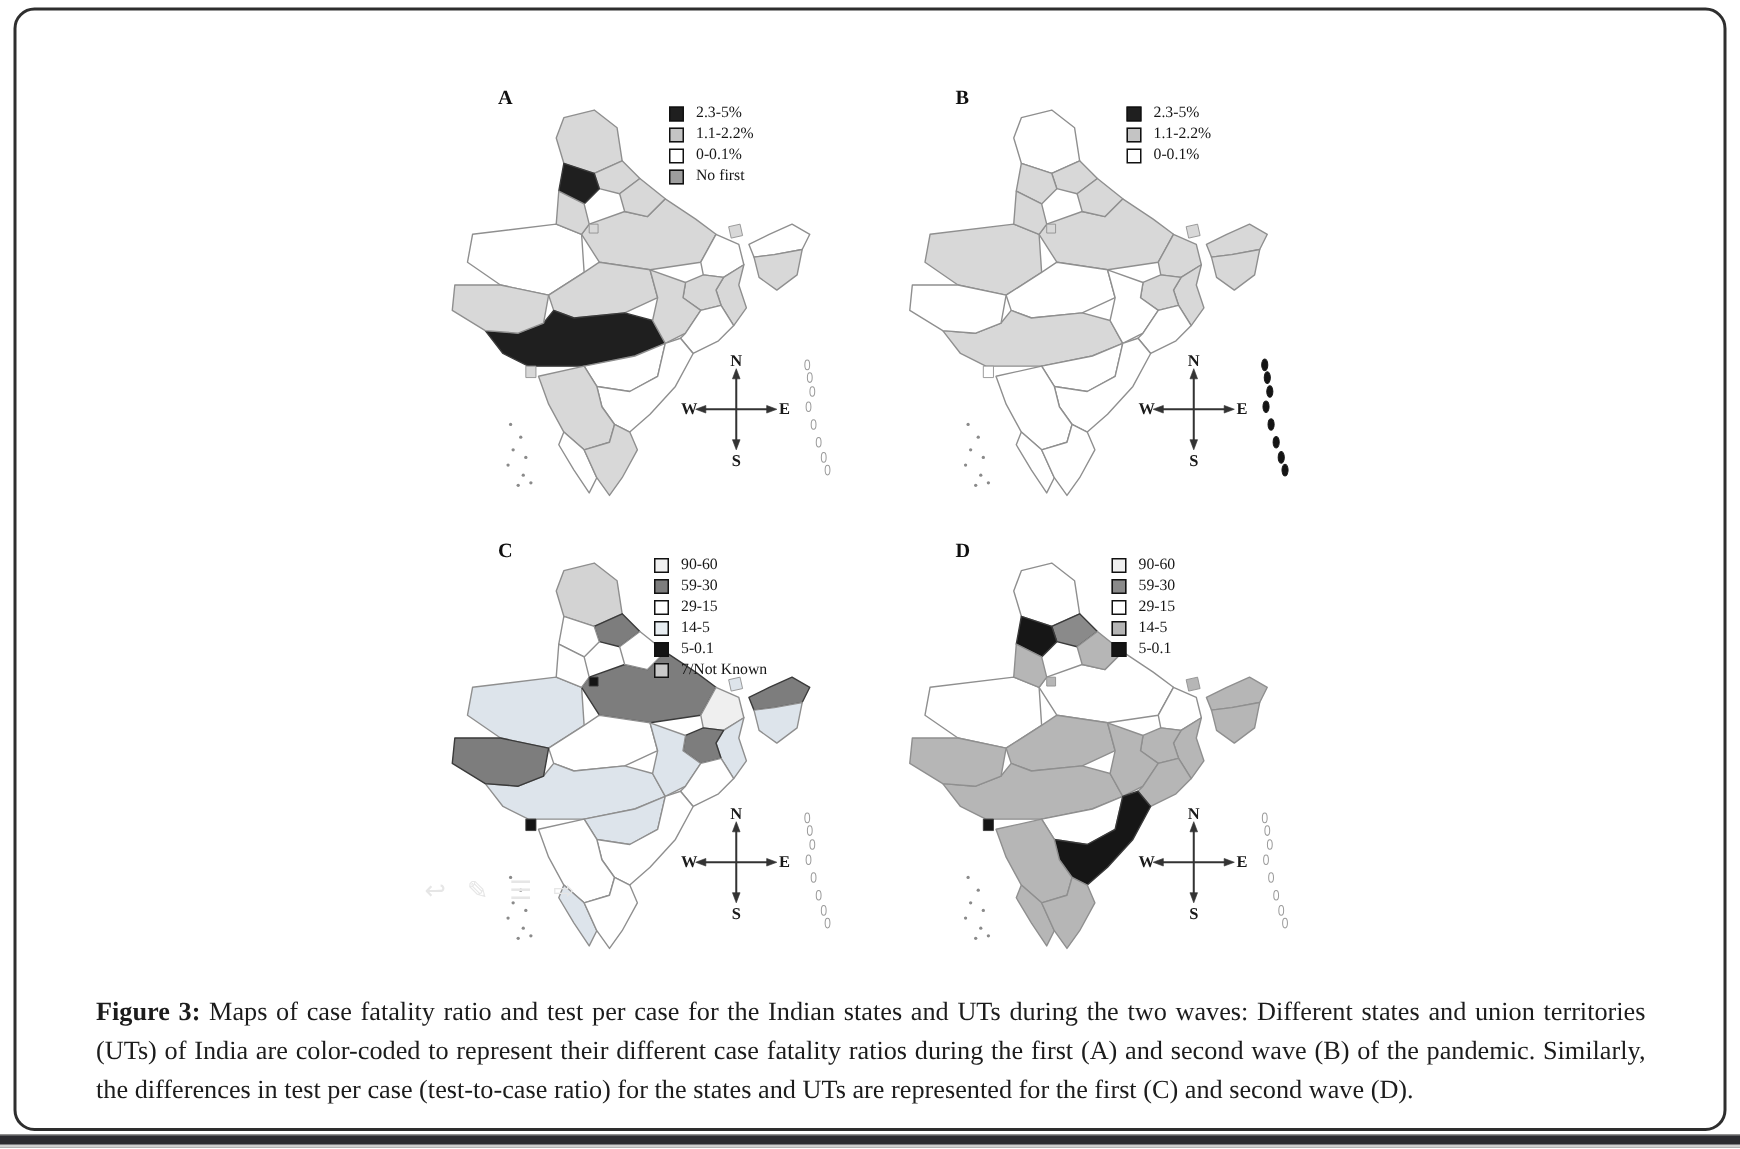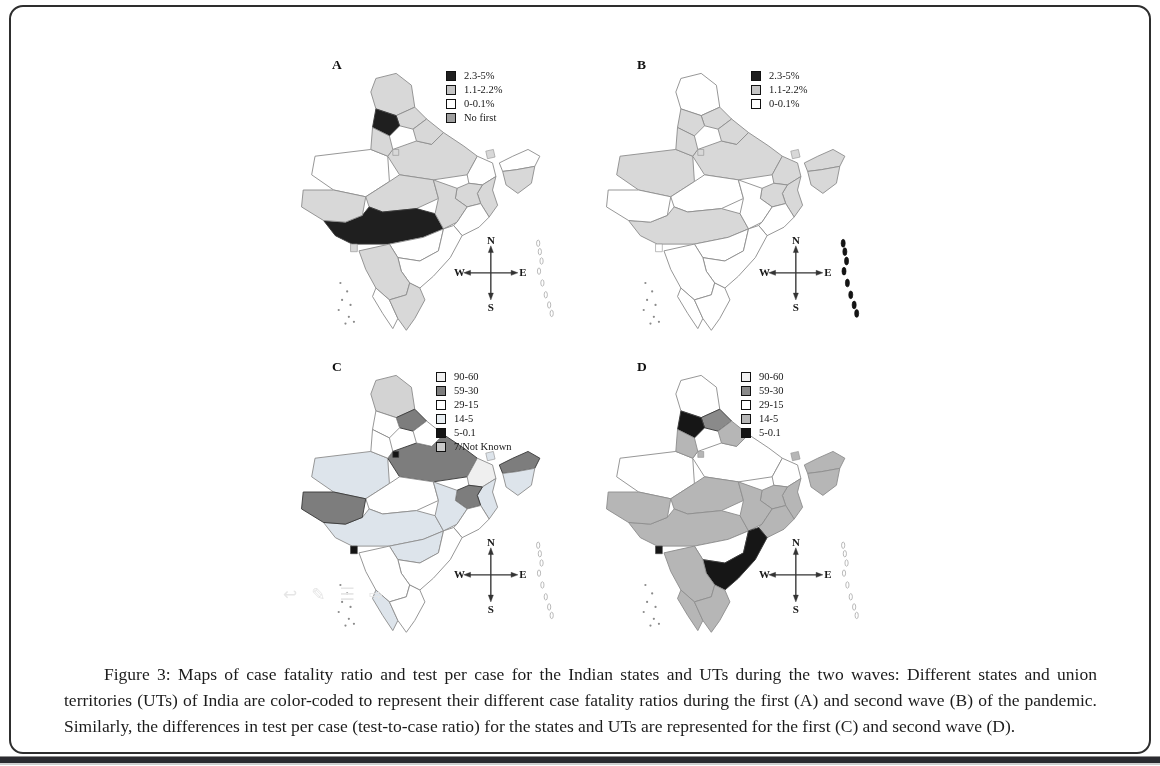--- a/index.html
+++ b/index.html
@@ -36,21 +36,21 @@
     width:8px;height:8px;border:1px solid #111;margin-right:8px;flex:none;
   }
   .legend-label{font-size:10.5px;color:#161616;white-space:nowrap;}
   .map-wrap{position:absolute;left:-4px;top:40px;width:315px;height:262px;z-index:1;}
   .map-wrap svg{width:100%;height:100%;overflow:visible;}
   .map-wrap polygon{stroke-linejoin:round;}
   .caption{
     position:absolute;left:64px;top:643px;width:1033px;
     font-size:17.5px;line-height:1.5;color:#1c1c1c;text-align:justify;
   }
-  .caption b{font-weight:normal;margin-left:40px;}
+  .caption b{font-weight:bold;}
   .watermarks{
     position:absolute;left:283px;top:584px;display:flex;gap:14px;z-index:4;
     color:#e6e6e6;font-size:17px;font-family:"DejaVu Sans", sans-serif;
   }
 </style>
 </head>
 <body>
 
 <div class="frame"></div>
 

